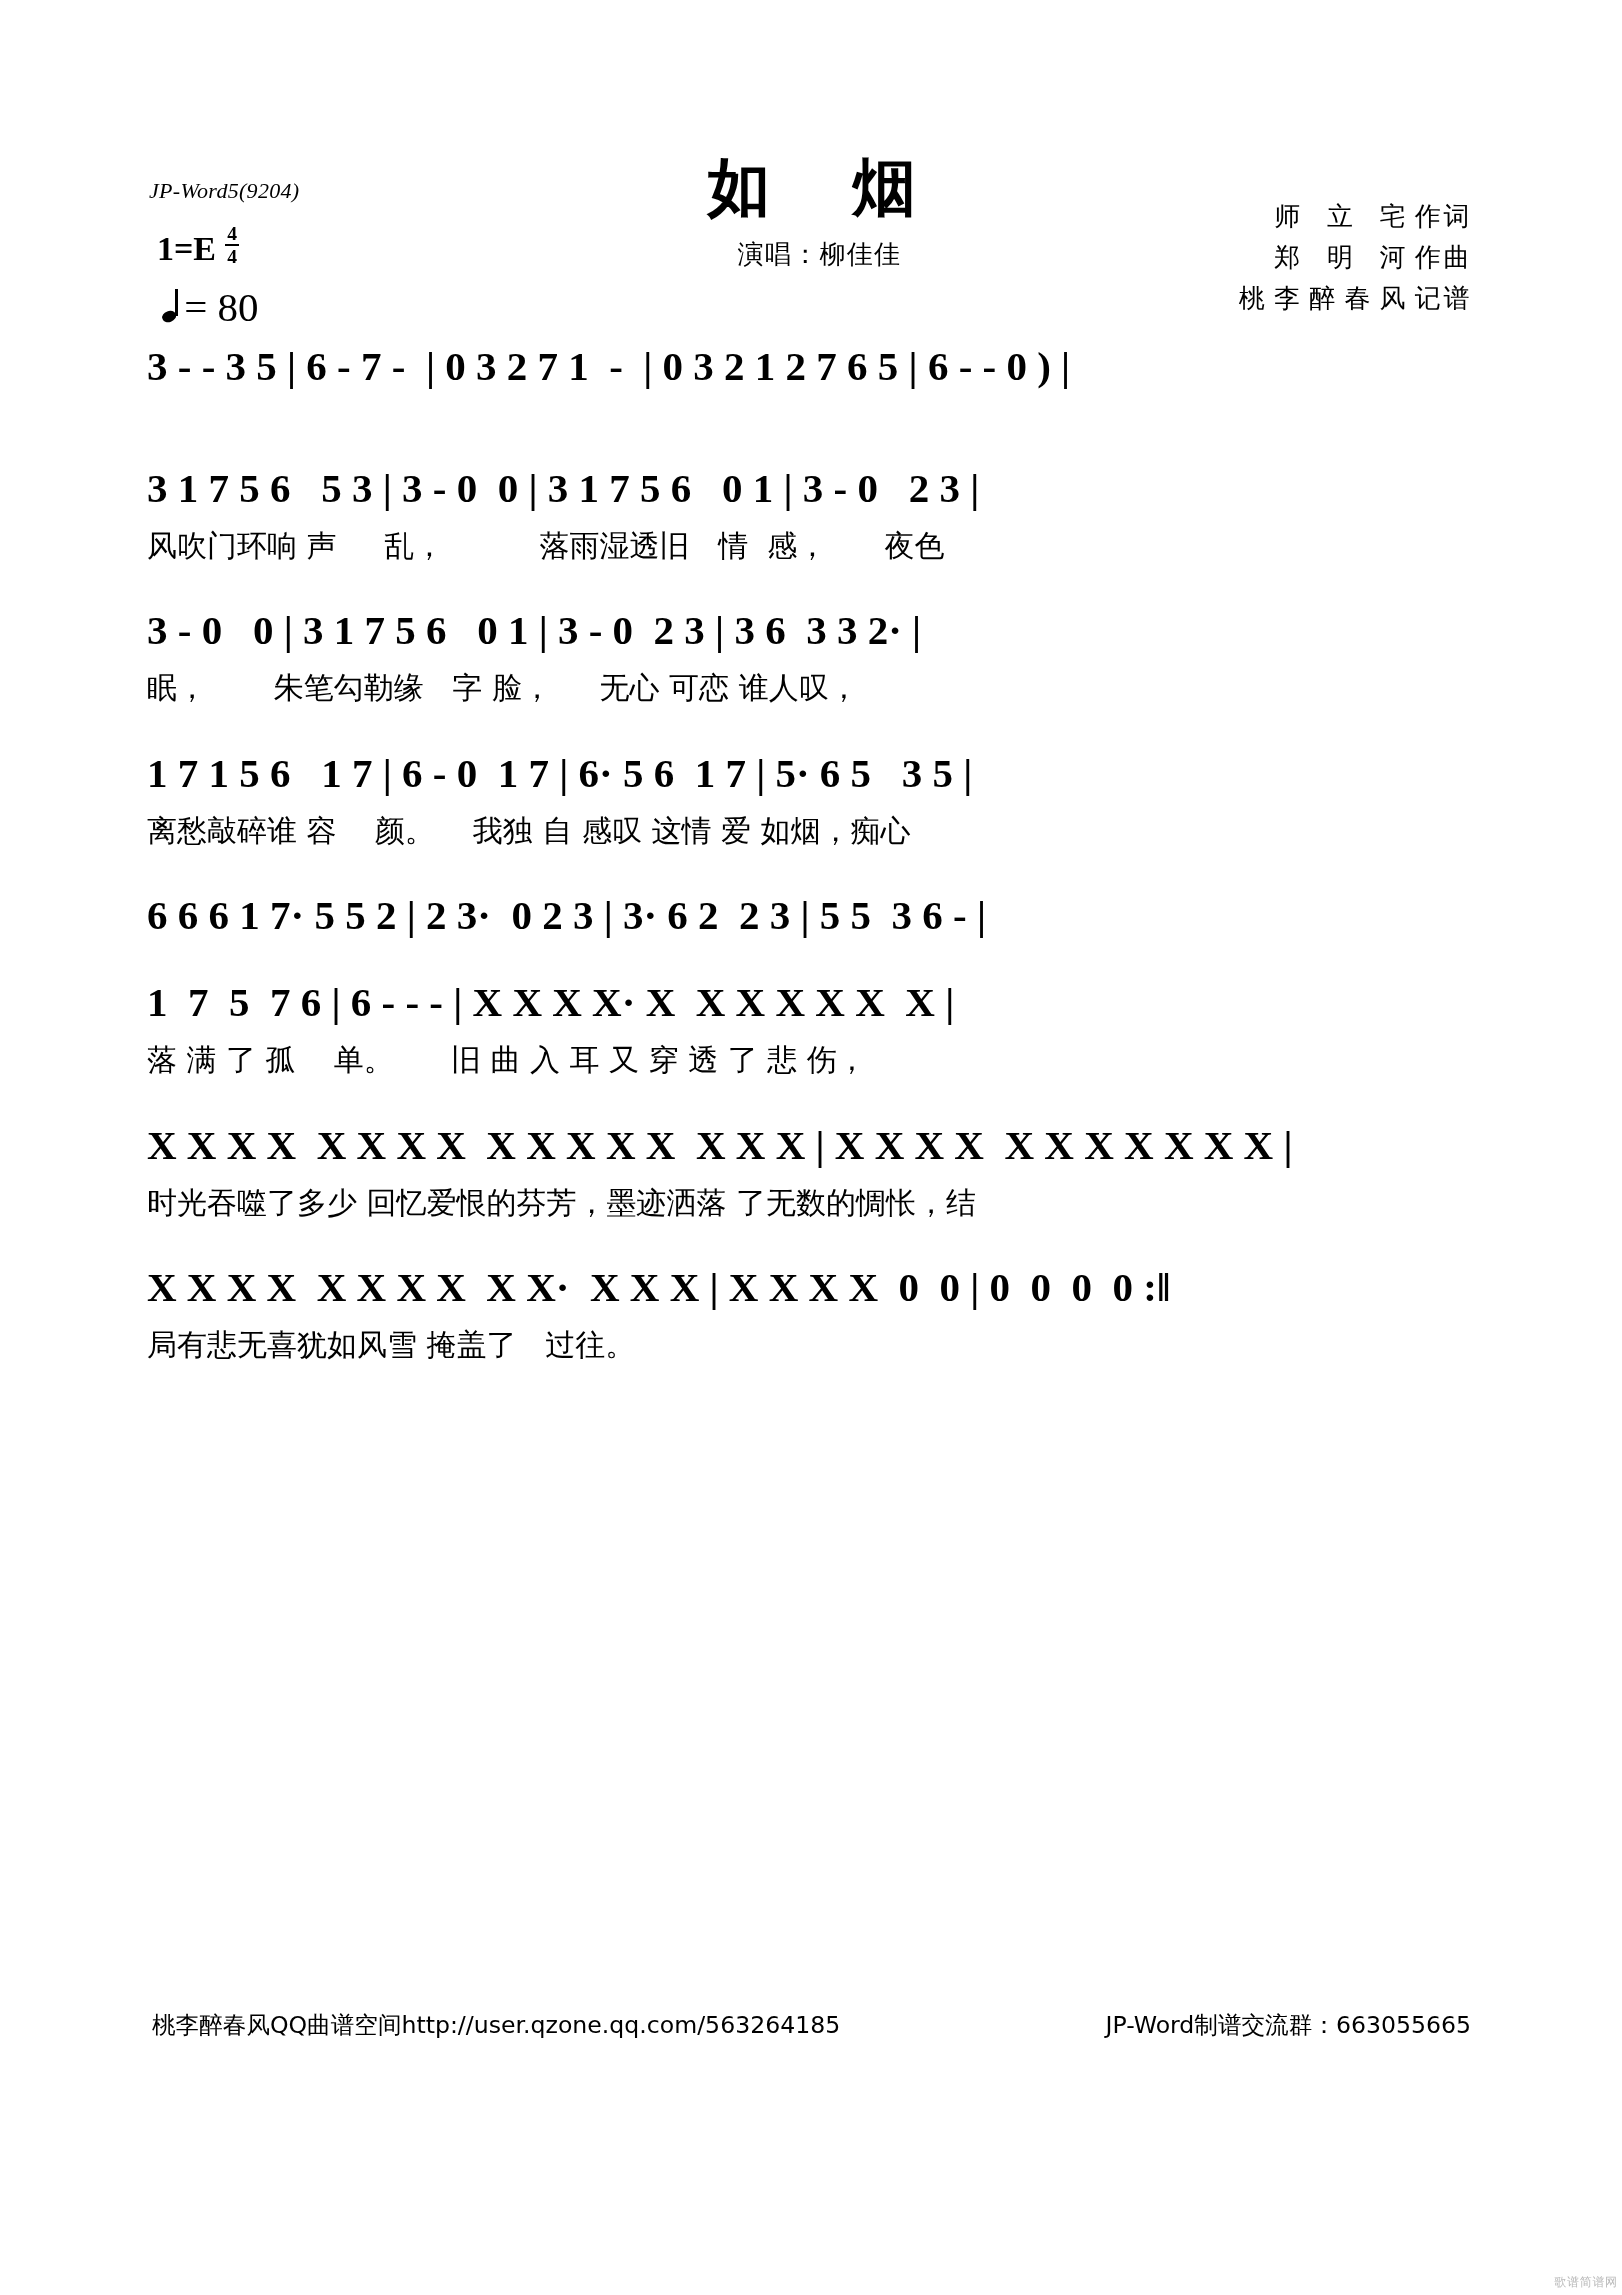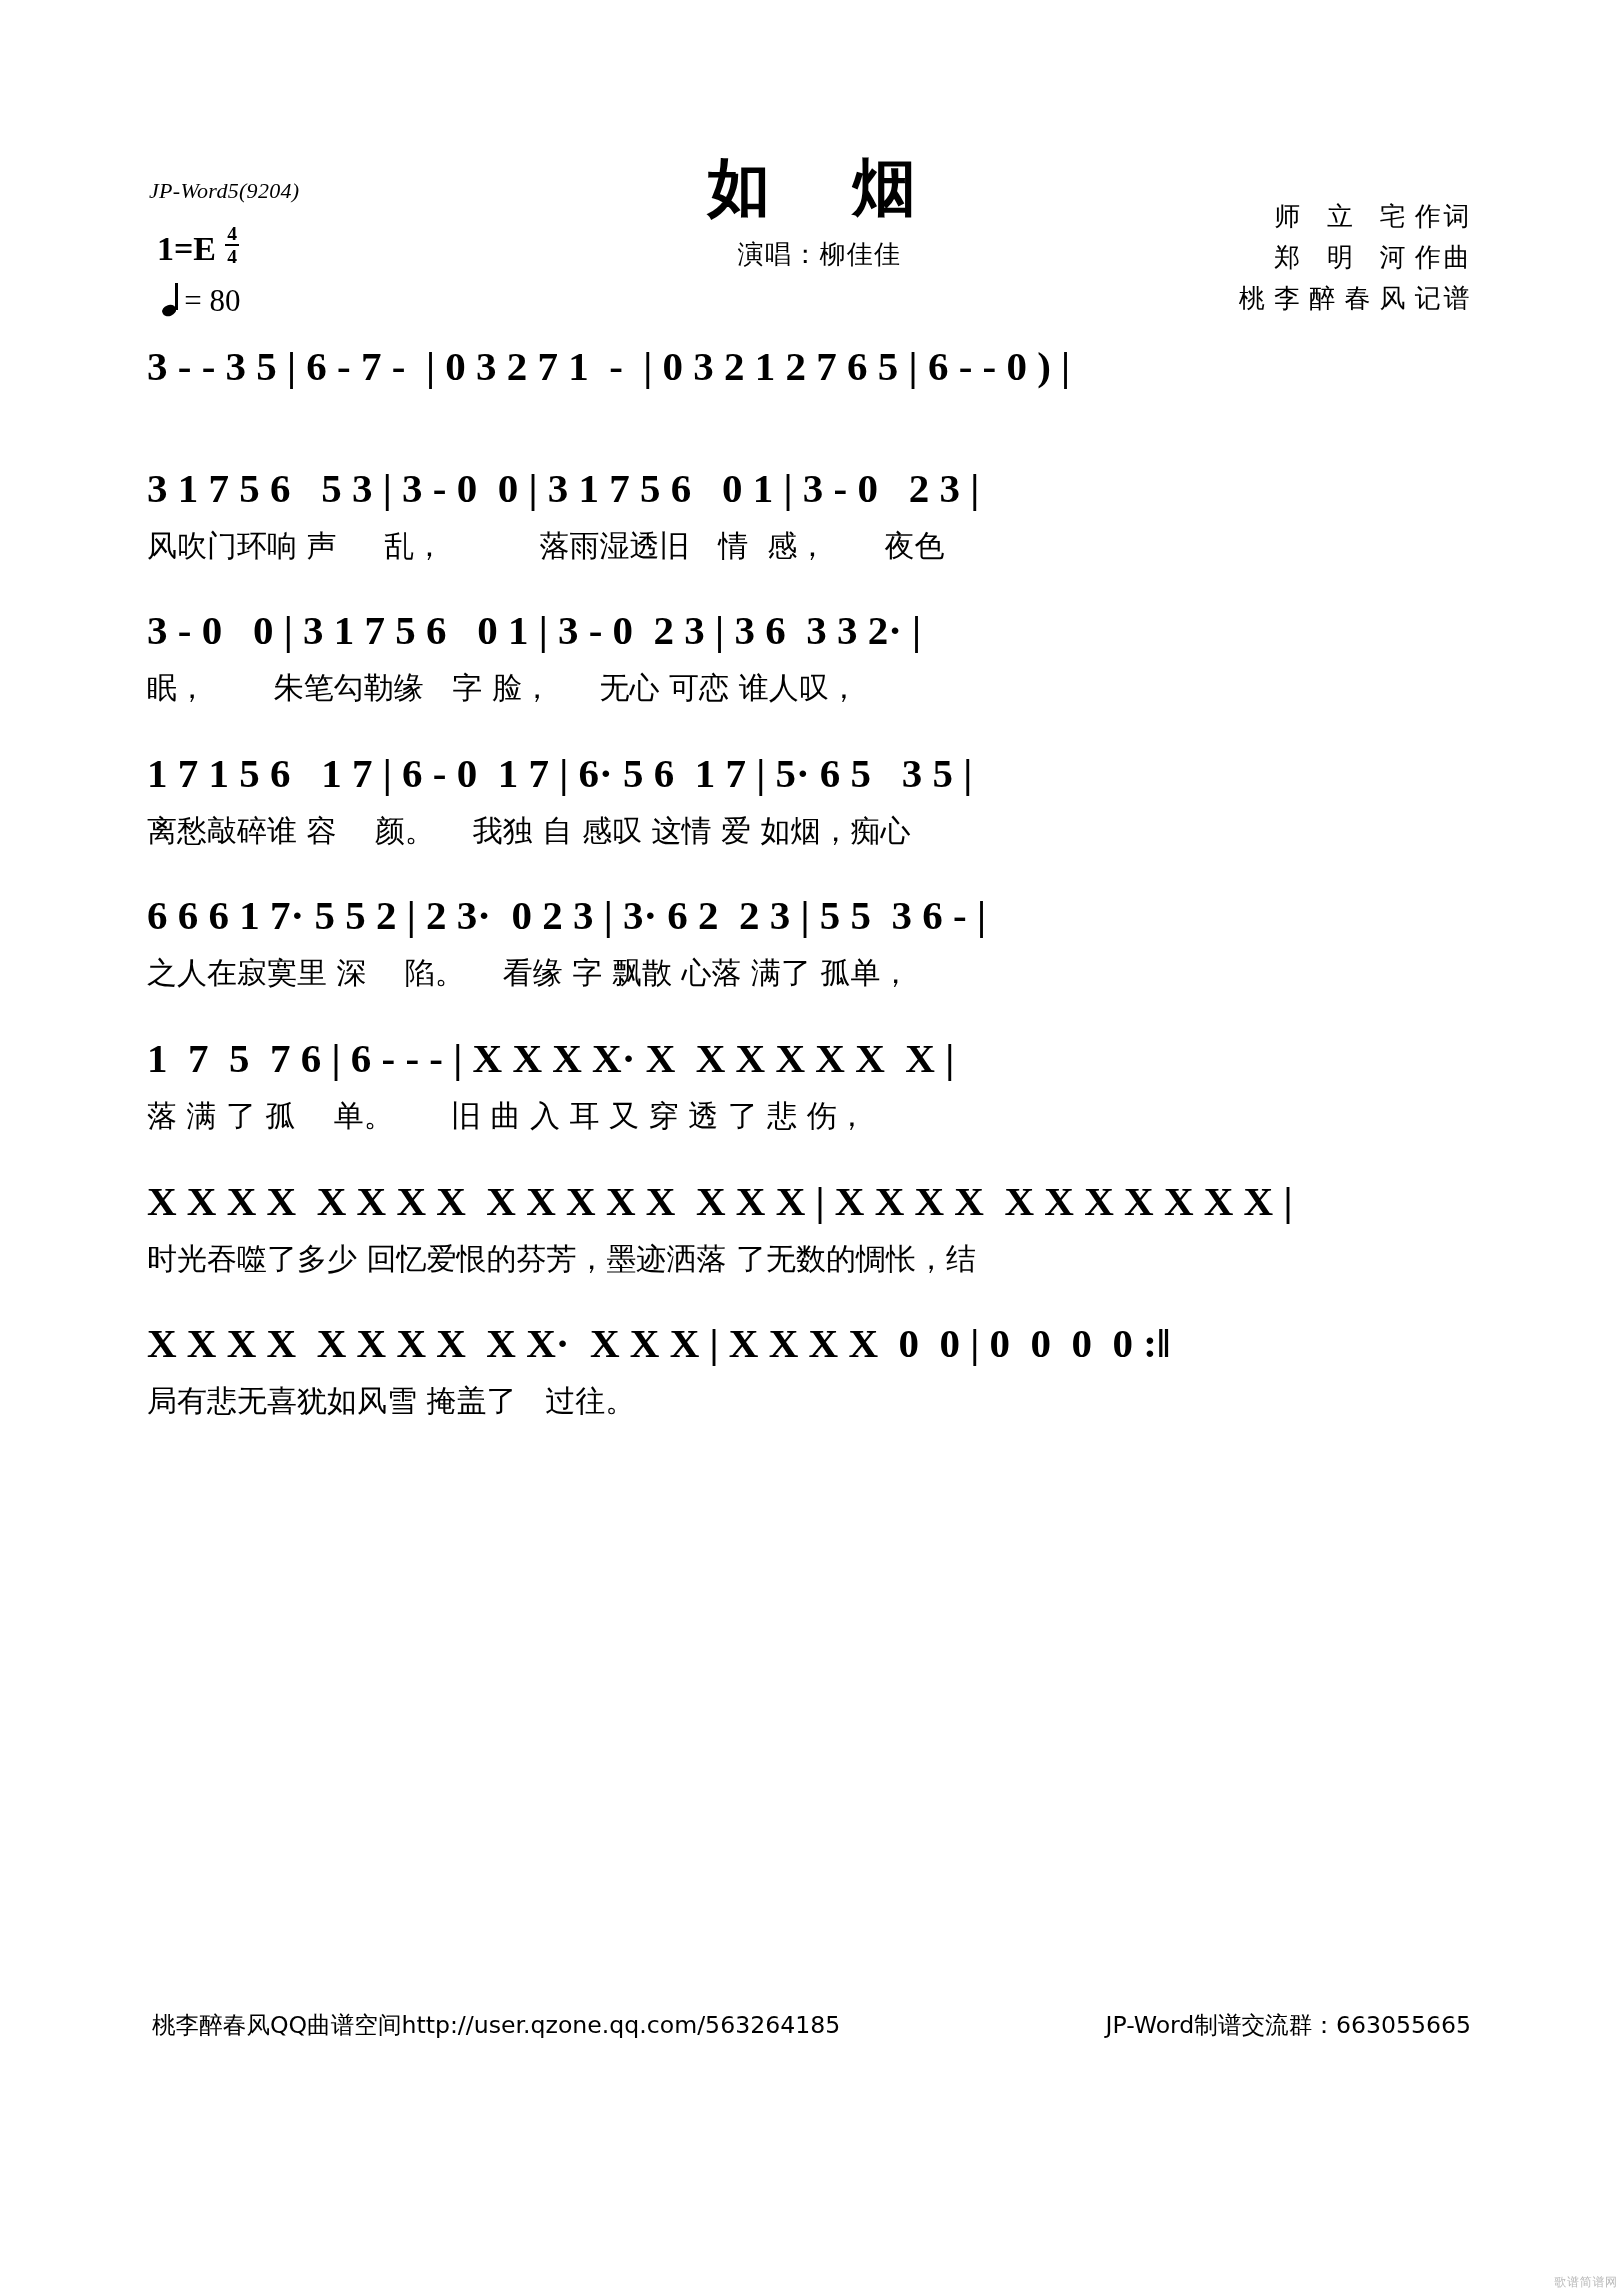--- a/index.html
+++ b/index.html
@@ -88,21 +88,21 @@
     top: -3.9px;
   }
   .keysig .frac .num { display: block; border-bottom: 2px solid #000; padding: 0 2px 0.7px 2px; font-weight: bold;}
   .keysig .frac .den { display: block; padding: 0.7px 2px 0 2px; font-weight: bold;}
 
   .tempo {
     position: absolute;
     left: 162px;
     top: 283px;
     font-family: "Liberation Serif", serif;
-    font-size: 31px;
+    font-size: 41px;
     display: flex;
     align-items: center;
   }
   .tempo .qnote {
     display: inline-block;
     width: 17px;
     height: 29px;
     position: relative;
     margin-right: 5.2px;
   }
@@ -243,21 +243,20 @@
       <span class="lyrics">眠，       朱笔勾勒缘   字 脸，     无心 可恋 谁人叹，</span>
     </div>
 
     <div class="system row-block">
       <span class="notes">1 7 1 5 6   1 7 | 6 - 0  1 7 | 6· 5 6  1 7 | 5· 6 5   3 5 |</span>
       <span class="lyrics">离愁敲碎谁 容    颜。    我独 自 感叹 这情 爱 如烟，痴心</span>
     </div>
 
     <div class="system row-block">
       <span class="notes">6 6 6 1 7· 5 5 2 | 2 3·  0 2 3 | 3· 6 2  2 3 | 5 5  3 6 - |</span>
-      <span class="lyrics">之人在寂寞里 深    陷。    看缘 字 飘散 心落 满了 孤单，</span>
     </div>
 
     <div class="system row-block">
       <span class="notes">1  7  5  7 6 | 6 - - - | X X X X· X  X X X X X  X |</span>
       <span class="lyrics">落 满 了 孤    单。      旧 曲 入 耳 又 穿 透 了 悲 伤，</span>
     </div>
 
     <div class="system row-block">
       <span class="notes">X X X X  X X X X  X X X X X  X X X | X X X X  X X X X X X X |</span>
       <span class="lyrics">时光吞噬了多少 回忆爱恨的芬芳，墨迹洒落 了无数的惆怅，结</span>

